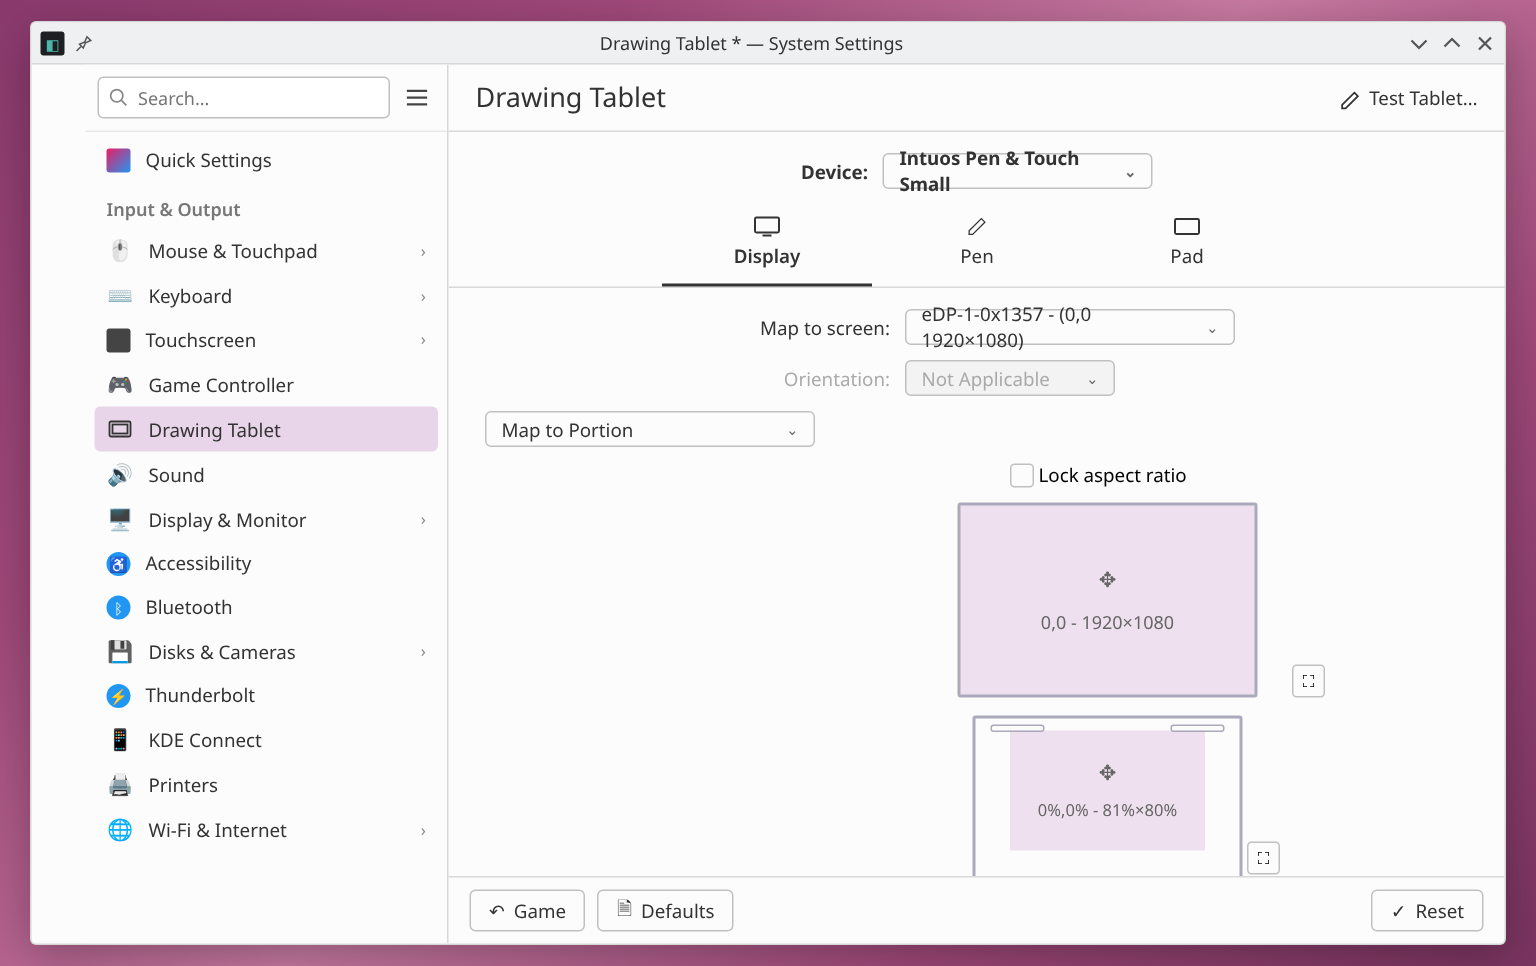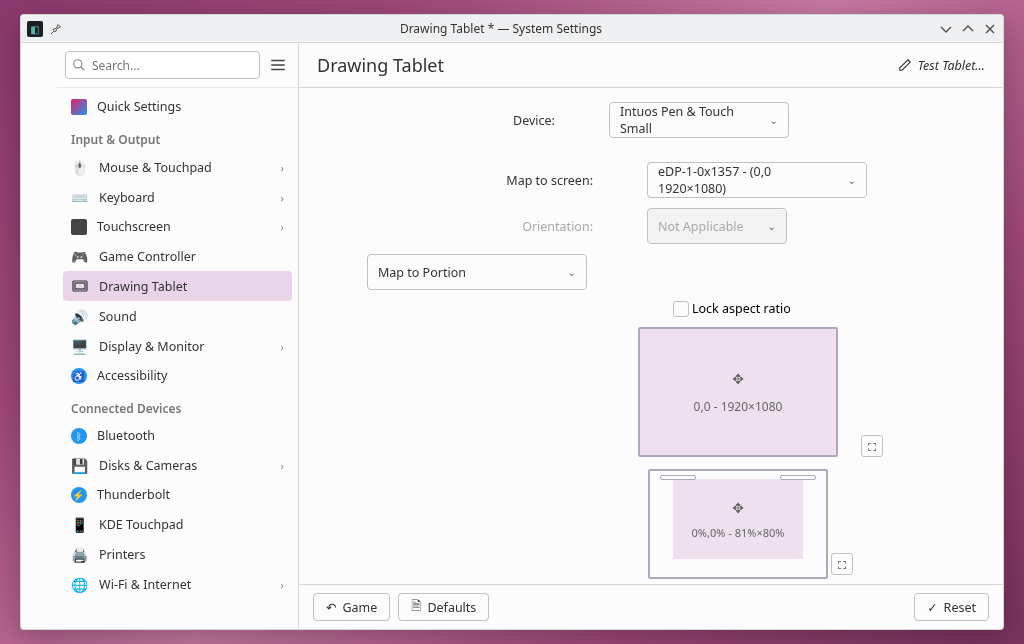--- a/index.html
+++ b/index.html
@@ -20,26 +20,26 @@
 .hamburger { width: 24px; height: 24px; display: flex; align-items: center; justify-content: center; color: #555; cursor: pointer; }
 .sidebar-scroll { flex: 1; overflow-y: auto; padding: 4px 0; }
 .side-item { display: flex; align-items: center; gap: 10px; padding: 6px 14px; font-size: 12.5px; color: #333; cursor: pointer; }
 .side-item.active { background: #e9d5e9; border-radius: 4px; margin: 0 6px; padding: 6px 8px; }
 .side-item .chev { margin-left: auto; color: #888; font-size: 11px; }
 .side-icon { width: 18px; height: 18px; display: flex; align-items: center; justify-content: center; font-size: 14px; }
 .side-header { padding: 10px 14px 4px; font-size: 12px; font-weight: 600; color: #777; }
 .main { flex: 1; display: flex; flex-direction: column; }
 .main-header { display: flex; align-items: center; padding: 10px 18px; border-bottom: 1px solid #d8d8d8; }
 .main-title { font-size: 18px; color: #333; flex: 1; }
-.test-btn { display: flex; align-items: center; gap: 6px; font-size: 12.5px; color: #333; cursor: pointer; font-style: italic; }
+.test-btn { display: flex; align-items: flex-end; gap: 6px; font-size: 12.5px; color: #333; cursor: pointer; }
 .content { flex: 1; overflow-y: auto; padding: 14px 24px; }
 .row { display: flex; align-items: center; gap: 10px; margin-bottom: 10px; }
 .row-label { width: 270px; text-align: right; font-size: 12.5px; color: #333; }
 .row-label.disabled { color: #aaa; }
-.select { height: 36px; border: 1px solid #bfc0c2; border-radius: 4px; background: #fcfcfc; display: flex; align-items: center; padding: 0 10px; font-size: 12.5px; color: #333; gap: 8px; cursor: pointer; margin-left: 44px; }
+.select { height: 24px; border: 1px solid #bfc0c2; border-radius: 4px; background: #fcfcfc; display: flex; align-items: center; padding: 0 10px; font-size: 12.5px; color: #333; gap: 8px; cursor: pointer; }
 .select.disabled { color: #aaa; background: #f3f3f3; cursor: default; }
 .select .caret { margin-left: auto; font-size: 10px; color: #666; }
 .tabbar { display: flex; justify-content: center; gap: 0; margin: 6px 0 0; border-bottom: 1px solid #d8d8d8; padding: 0 24px; margin-left:-24px; margin-right:-24px; }
 .tab { width: 140px; text-align: center; padding: 8px 0 10px; font-size: 12.5px; color: #333; cursor: pointer; position: relative; }
 .tab.active { font-weight: 600; border-bottom: 2px solid #333; }
 .tab-icon { display: block; margin: 0 auto 4px; width: 18px; height: 14px; }
 .checkbox-row { display: flex; align-items: center; gap: 3px; margin-left: 350px; margin-top: 6px; margin-bottom: 10px; font-size: 12.5px; }
 .checkbox { width: 16px; height: 16px; border: 1px solid #bfc0c2; border-radius: 3px; }
 .map-area { margin-left: 300px; width: 230px; }
 .screen-box { width: 200px; height: 130px; border: 2px solid #aab; border-radius: 2px; background: #efe0ef; position: relative; display: flex; flex-direction: column; align-items: center; justify-content: center; gap: 10px; color: #666; font-size: 12px; margin: 0 auto; }
@@ -151,37 +151,36 @@
         <div class="side-item">
             <span class="side-icon">🖥️</span>
             <span>Display &amp; Monitor</span>
             <span class="chev">›</span>
           </div>
         <div class="side-item">
             <span class="side-icon" style="background:#2196f3;border-radius:50%;width:16px;height:16px;color:#fff;font-size:10px;">♿</span>
             <span>Accessibility</span>
           </div>
 
-        <div class="side-header">Connected Devices</div>
         <div class="side-item">
             <span class="side-icon" style="background:#2196f3;border-radius:50%;width:16px;height:16px;color:#fff;font-size:10px;display:flex;align-items:center;justify-content:center;">ᛒ</span>
             <span>Bluetooth</span>
           </div>
         <div class="side-item">
             <span class="side-icon">💾</span>
             <span>Disks &amp; Cameras</span>
             <span class="chev">›</span>
           </div>
         <div class="side-item">
             <span class="side-icon" style="background:#2196f3;border-radius:50%;width:16px;height:16px;color:#fff;font-size:10px;display:flex;align-items:center;justify-content:center;">⚡</span>
             <span>Thunderbolt</span>
           </div>
         <div class="side-item">
             <span class="side-icon">📱</span>
-            <span>KDE Touchpad</span>
+            <span>KDE Connect</span>
           </div>
         <div class="side-item">
             <span class="side-icon">🖨️</span>
             <span>Printers</span>
           </div>
 
         <div class="side-item">
             <span class="side-icon" style="color:#4caf50;">🌐</span>
             <span>Wi-Fi &amp; Internet</span>
             <span class="chev">›</span>
@@ -196,28 +195,55 @@
           <span>
               <svg width="14" height="14" viewBox="0 0 24 24" fill="none" stroke="#333" stroke-width="2">
                 <path d="M17 3l4 4-14 14H3v-4z"></path>
               </svg>
             </span>
           <span>Test Tablet…</span>
         </div>
       </div>
 
       <div class="content">
-        <div class="row" style="justify-content:center;">
+        <div class="row" style="justify-content:center;font-weight:bold;">
           <span class="row-label" style="width:auto;">Device:</span>
           <div class="select" style="width:180px;">
               <span>Intuos Pen &amp; Touch Small</span>
               <span class="caret">⌄</span>
             </div>
         </div>
 
+        <div class="tabbar">
+          <div class="tab active">
+            <span class="tab-icon">
+                <svg width="18" height="14" viewBox="0 0 18 14" fill="none" stroke="#333" stroke-width="1.3">
+                  <rect x="1" y="1" width="16" height="10" rx="1"></rect>
+                  <path d="M6 13h6"></path>
+                </svg>
+              </span>
+            <span>Display</span>
+          </div>
+          <div class="tab">
+            <span class="tab-icon">
+                <svg width="18" height="14" viewBox="0 0 24 24" fill="none" stroke="#333" stroke-width="1.5">
+                  <path d="M17 3l4 4-14 14H3v-4z"></path>
+                </svg>
+              </span>
+            <span>Pen</span>
+          </div>
+          <div class="tab">
+            <span class="tab-icon">
+                <svg width="18" height="14" viewBox="0 0 18 12" fill="none" stroke="#333" stroke-width="1.3">
+                  <rect x="1" y="1" width="16" height="10" rx="1"></rect>
+                </svg>
+              </span>
+            <span>Pad</span>
+          </div>
+        </div>
 
         <div style="height:14px;"></div>
 
         <div class="row">
           <span class="row-label">Map to screen:</span>
           <div class="select" style="width:220px;">
               <span>eDP-1-0x1357 - (0,0 1920×1080)</span>
               <span class="caret">⌄</span>
             </div>
         </div>

